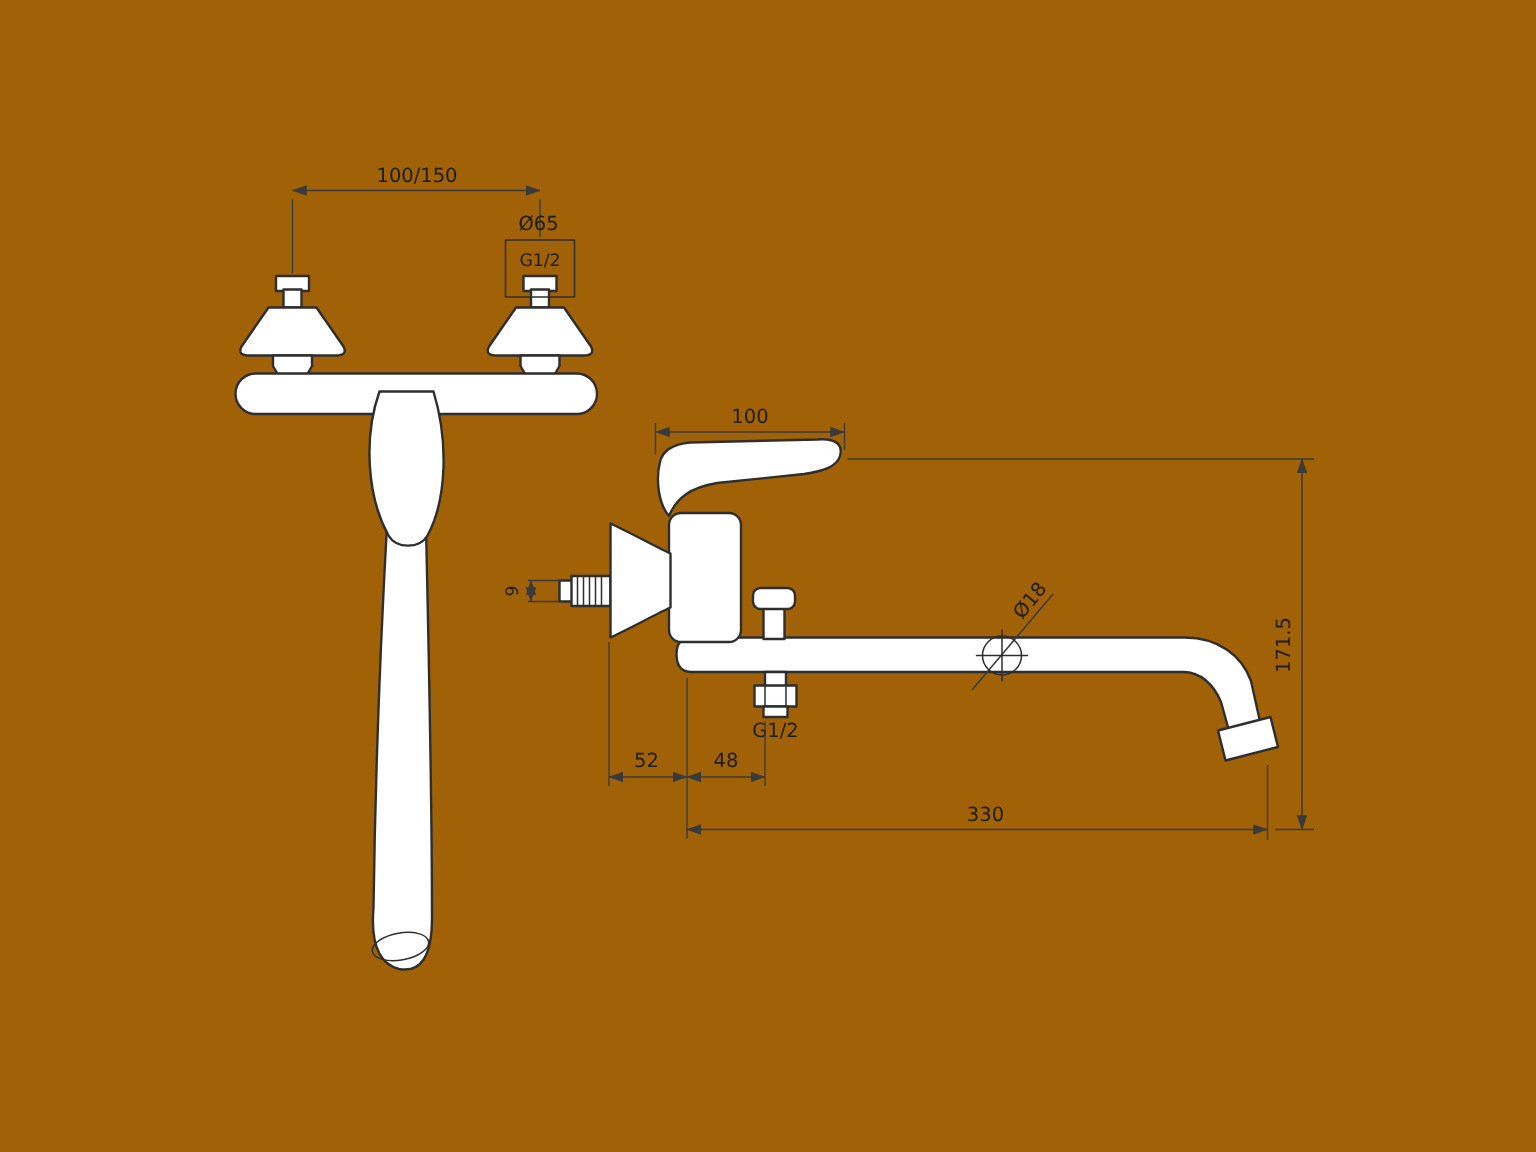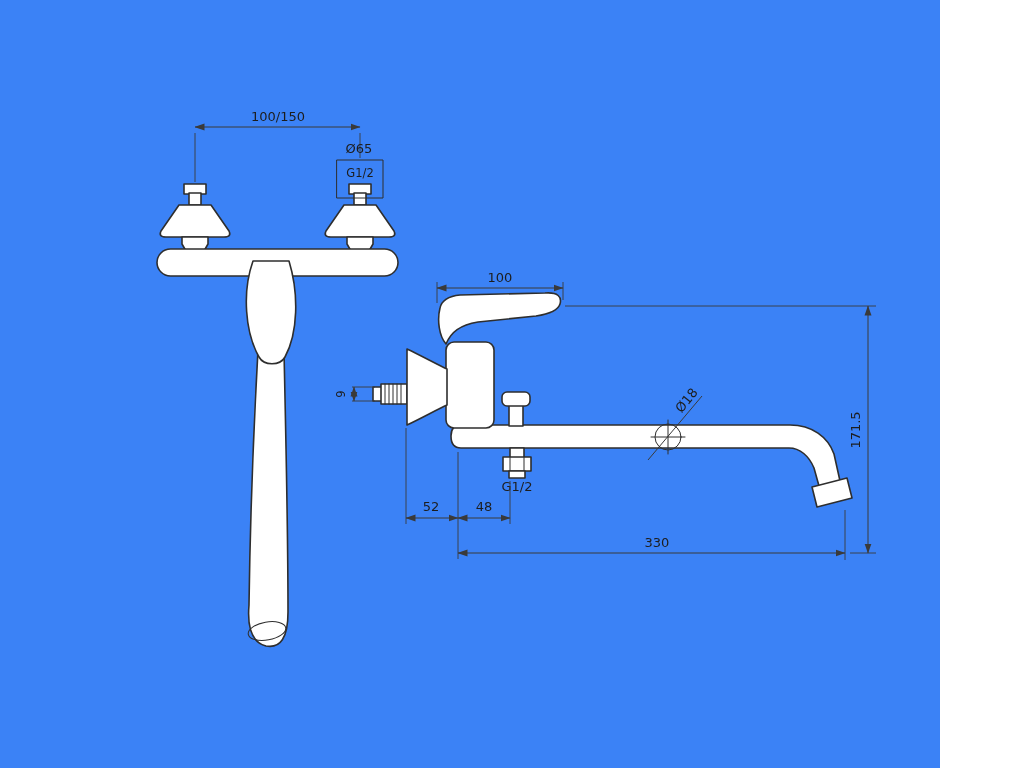--- a/index.html
+++ b/index.html
@@ -1,20 +1,20 @@
 <!DOCTYPE html>
 <html><head>
 <meta charset="utf-8">
 <style>
   html, body { margin: 0; padding: 0; background: #ffffff; }
   .canvas {
-    width: 940px;
+    width: 1024px;
     height: 768px;
     position: relative;
-    background: #3b82f6;
+    background: #a16207;
     overflow: hidden;
     font-family: "DejaVu Sans", sans-serif;
   }
   svg { display: block; }
   svg text {
     font-family: "DejaVu Sans", sans-serif;
     font-size: 13px;
     fill: #1d1d1d;
   }
   text.small { font-size: 11.5px; }

